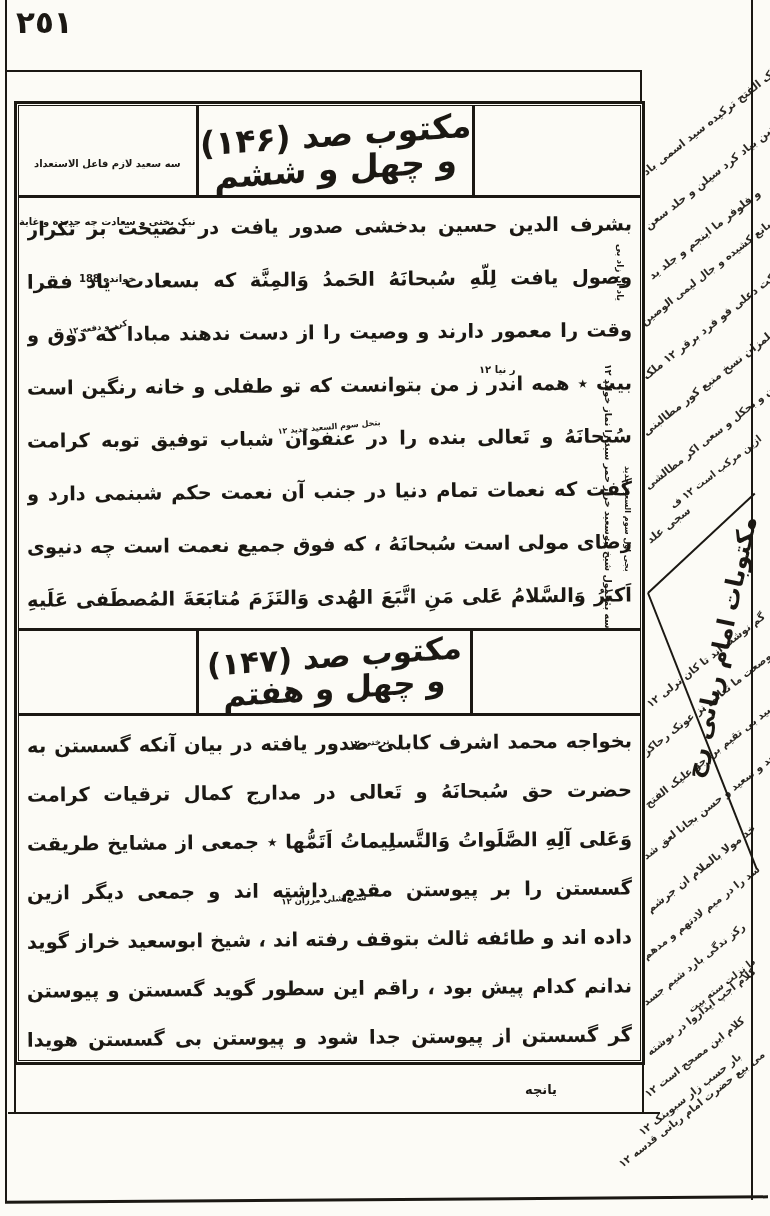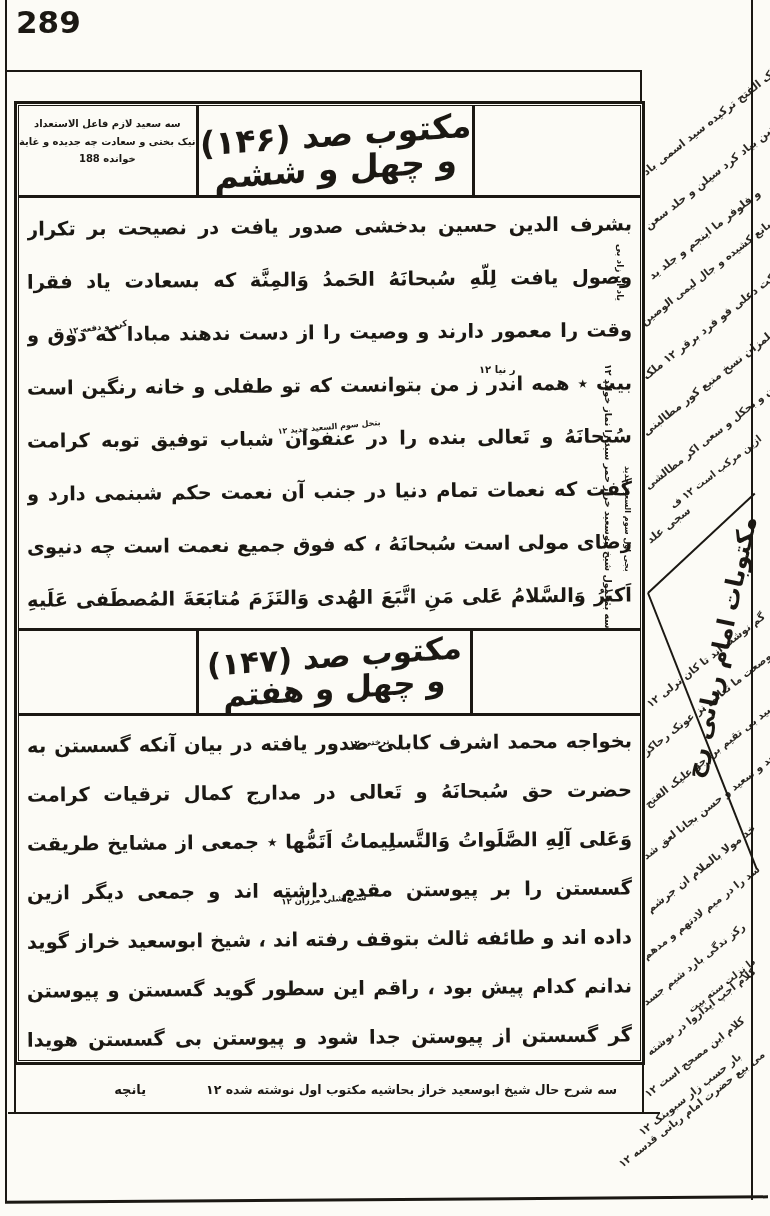--- a/index.html
+++ b/index.html
@@ -35,21 +35,21 @@
   .hcell-note{flex:1;padding-top:9px;text-align:center;font-size:10px;line-height:1.75;font-weight:600;}
   .hcell-empty-r2{width:170px;border-left:3px solid #1b1813;}
   .hcell-title2{width:274px;border-left:3px solid #1b1813;display:flex;align-items:center;justify-content:center;}
   .hcell-empty-l2{flex:1;}
   .cal-title{
     font-weight:bold;text-align:center;direction:rtl;line-height:1.02;
     transform:skewY(-4deg);padding-top:2px;white-space:normal;
   }
   .cal-title-1{font-size:33px;}
   .cal-title-2{font-size:31px;}
-  .hnote-line{white-space:nowrap;}
+  .hnote-line{white-space:nowrap;margin-top:40px;}
   
   .textblock{position:absolute;left:8px;right:8px;direction:rtl;}
   .tb-146{top:95px;}
   .tb-147{top:614px;}
   .bodyline{
     position:relative;height:53px;line-height:52px;overflow:hidden;
     font-size:19.5px;font-weight:bold;
     text-align:justify;text-align-last:justify;
     transform:rotate(-0.5deg);
   }
@@ -74,21 +74,21 @@
   .chevron-line{position:absolute;height:2px;background:#1b1813;transform-origin:left center;}
   .book-title-vert{
     position:absolute;left:-42px;top:620px;width:240px;
     text-align:center;font-size:24px;font-weight:bold;direction:rtl;white-space:nowrap;
     transform:rotate(-78deg);transform-origin:center center;
   }
 </style>
 </head>
 <body>
 
-<div class="pagenum">289</div>
+<div class="pagenum">٢٥١</div>
 
 <div class="rule" style="left:5px;top:0;width:2px;height:1202px;"></div>
 <div class="rule" style="left:5px;top:70px;width:637px;height:2px;"></div>
 <div class="rule" style="left:640px;top:70px;width:2px;height:32px;"></div>
 <div class="rule" style="left:751px;top:0;width:2px;height:1200px;"></div>
 <div class="rule" style="left:5px;top:1198px;width:763px;height:3px;transform:rotate(-0.4deg);"></div>
 <div class="rule" style="left:8px;top:1112px;width:652px;height:2px;"></div>
 <div class="rule" style="left:14px;top:1065px;width:2px;height:47px;"></div>
 <div class="rule" style="left:642px;top:1065px;width:2px;height:47px;"></div>
 
@@ -147,21 +147,20 @@
     <div>
         <div class="vgloss" style="top: 138px; left: 596px; font-size: 9px;">یاد آن زاد بی</div>
         <div class="vgloss" style="top: 258px; left: 584px; font-size: 9.5px;">سه بمعمول شیخ ابوسعید خراز حمر سید را نماز خواند ۱۲</div>
         <div class="vgloss" style="top: 360px; left: 604px; font-size: 8px;">بجی اول سوم السعید جدید</div>
       </div>
 
   </div>
 </div>
 
 <div class="footnote-strip">
-  <span class="footnote-text">سه شرح حال شیخ ابوسعید خراز بحاشیه مکتوب اول نوشته شده ۱۲</span>
   <span class="catchword">یانچه</span>
 </div>
 
 <div class="margin-col">
   <div class="chevron-line" style="left:2px;top:592px;width:146px;transform:rotate(-43deg);"></div>
   <div class="chevron-line" style="left:2px;top:592px;width:297px;transform:rotate(68.5deg);"></div>
   <div class="book-title-vert">مکتوبات امام ربانی رح</div>
   <div>
       <div class="marg-ann" style="top: 168px; left: -6px; font-size: 11px; transform: rotate(-38deg);">سله فذلک الفتح ترکیده سید اسمی باد</div>
       <div class="marg-ann" style="top: 222px; left: -4px; font-size: 11px; transform: rotate(-38deg);">مرتین بیاد کرد سیلن و حلد سعن</div>

